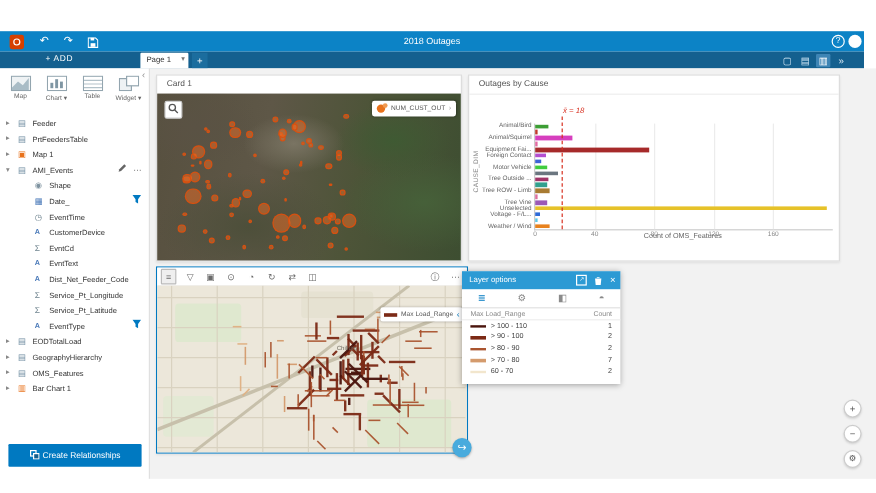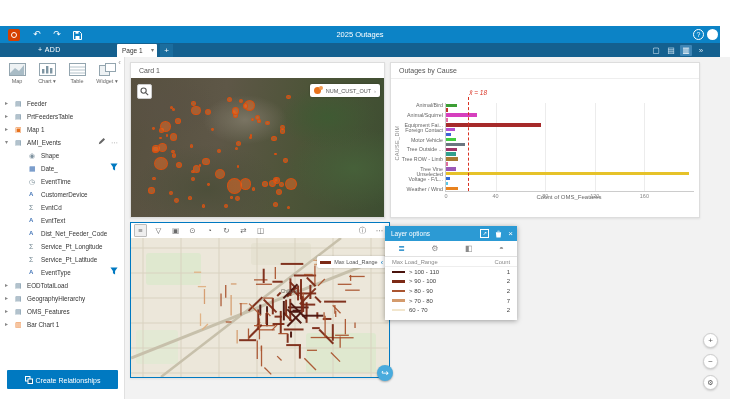--- a/index.html
+++ b/index.html
@@ -112,21 +112,21 @@
     <div id="logo"></div>
     <div id="undo" class="abar-ic">↶</div>
     <div id="redo" class="abar-ic">↷</div>
     <div id="save" class="abar-ic">
       <svg width="9" height="9" viewBox="0 0 9 9">
           <path d="M0.5 0.5h6l2 2v6h-8z" fill="none" stroke="#fff" stroke-width="1"></path>
           <rect x="2.5" y="5" width="4" height="3" fill="#fff"></rect>
           <rect x="2.5" y="0.5" width="3" height="2.2" fill="#fff"></rect>
         </svg>
     </div>
-    <div id="app-title">2025 Outages</div>
+    <div id="app-title">2018 Outages</div>
     <div id="help-btn">?</div>
     <div id="avatar"></div>
   </div>
 
   <div id="pagebar">
     <div id="add-btn">+ ADD</div>
     <div id="page-tab"><span>Page 1</span><span class="caret">▾</span></div>
     <div id="page-add">+</div>
     <div id="pb-right"></div>
   <div class="pb-right-ic" style="right: 58px;">▢</div>

